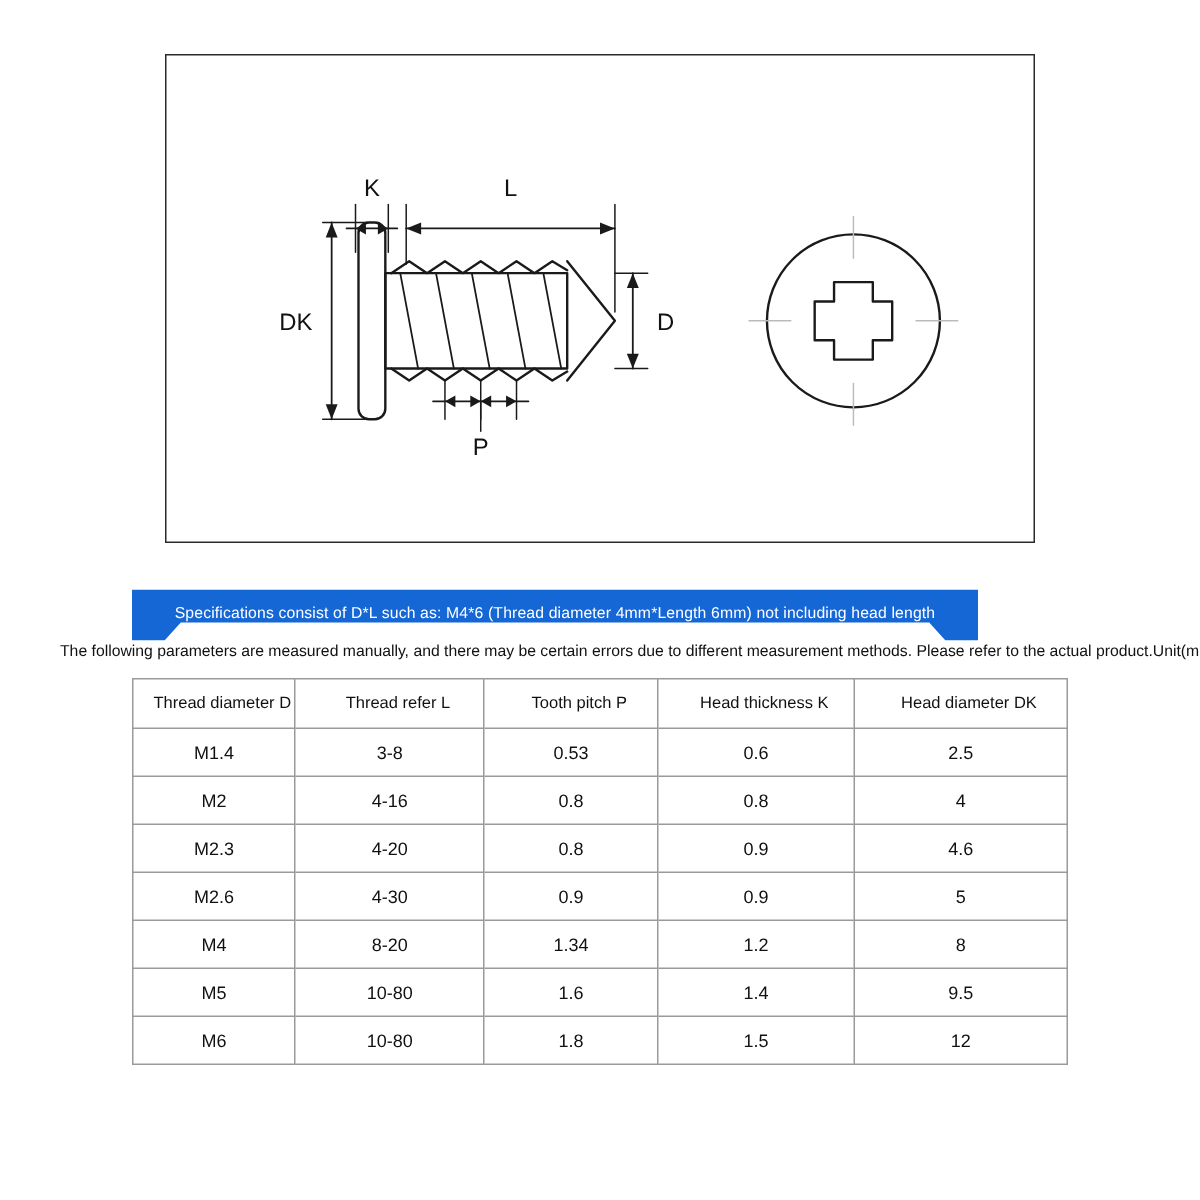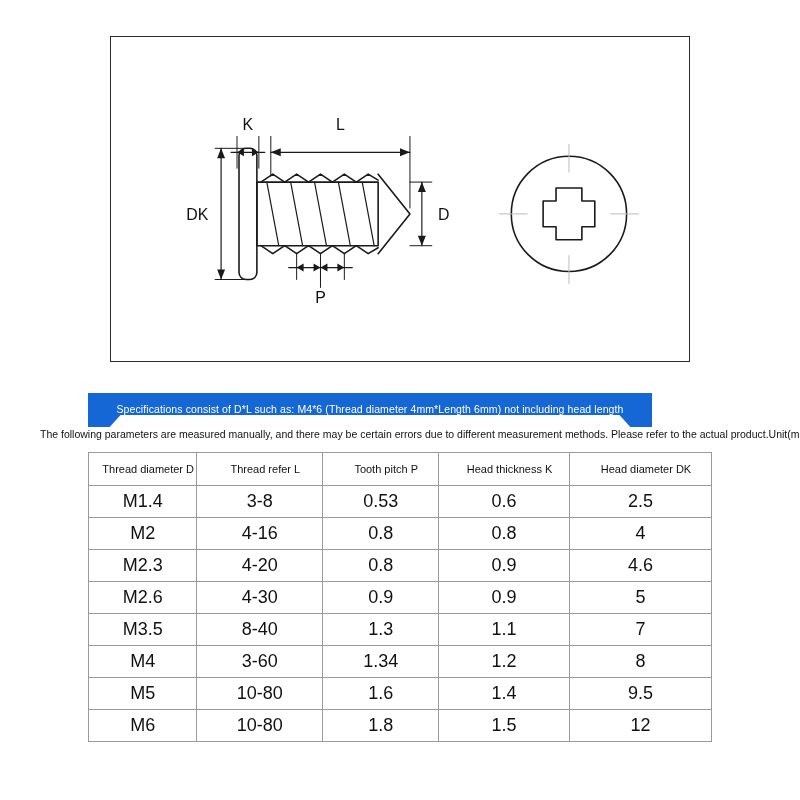--- a/index.html
+++ b/index.html
@@ -94,21 +94,21 @@
     color: #111111;
   }
   table#spec-table thead th {
     height: 30px;
     font-size: 11px;
     vertical-align: middle;
     padding-left: 12px;
   }
   table#spec-table tbody td {
     height: 29px;
-    font-size: 18px;
+    font-size: 12px;
     vertical-align: middle;
   }
   
   col.c0 { width: 17.4%; }
   col.c1 { width: 20.2%; }
   col.c2 { width: 18.6%; }
   col.c3 { width: 21.0%; }
   col.c4 { width: 22.8%; }
 </style>
 </head>
@@ -233,29 +233,22 @@
           <td>4.6</td>
         </tr>
         <tr>
           <td>M2.6</td>
           <td>4-30</td>
           <td>0.9</td>
           <td>0.9</td>
           <td>5</td>
         </tr>
         <tr>
-          <td>M3.5</td>
-          <td>8-40</td>
-          <td>1.3</td>
-          <td>1.1</td>
-          <td>7</td>
-        </tr>
-        <tr>
           <td>M4</td>
-          <td>3-60</td>
+          <td>8-20</td>
           <td>1.34</td>
           <td>1.2</td>
           <td>8</td>
         </tr>
         <tr>
           <td>M5</td>
           <td>10-80</td>
           <td>1.6</td>
           <td>1.4</td>
           <td>9.5</td>

